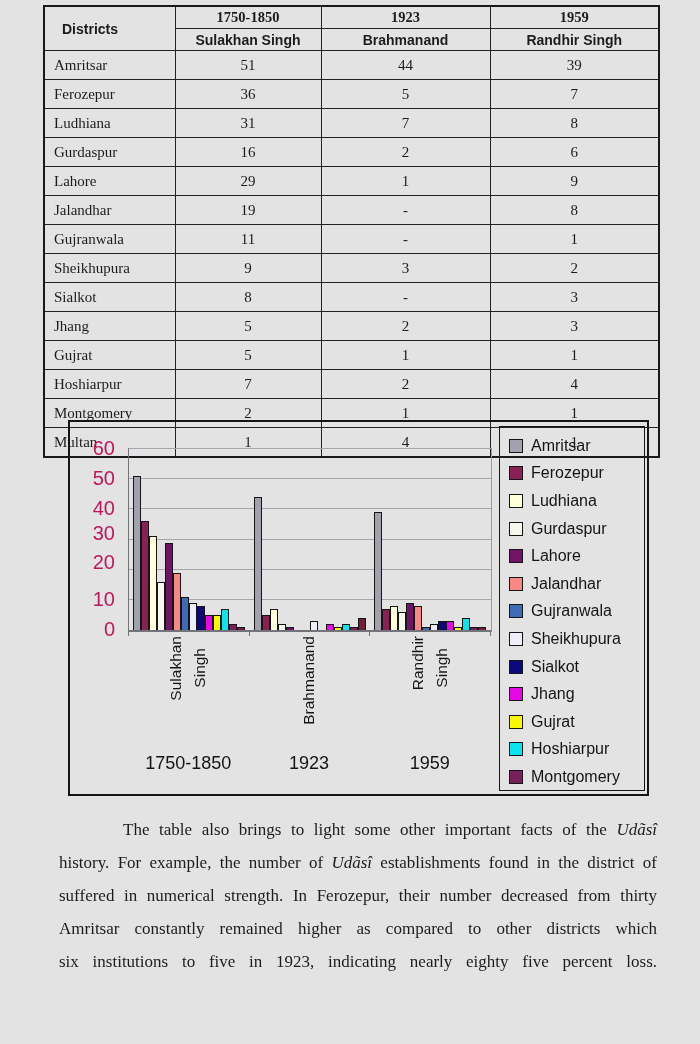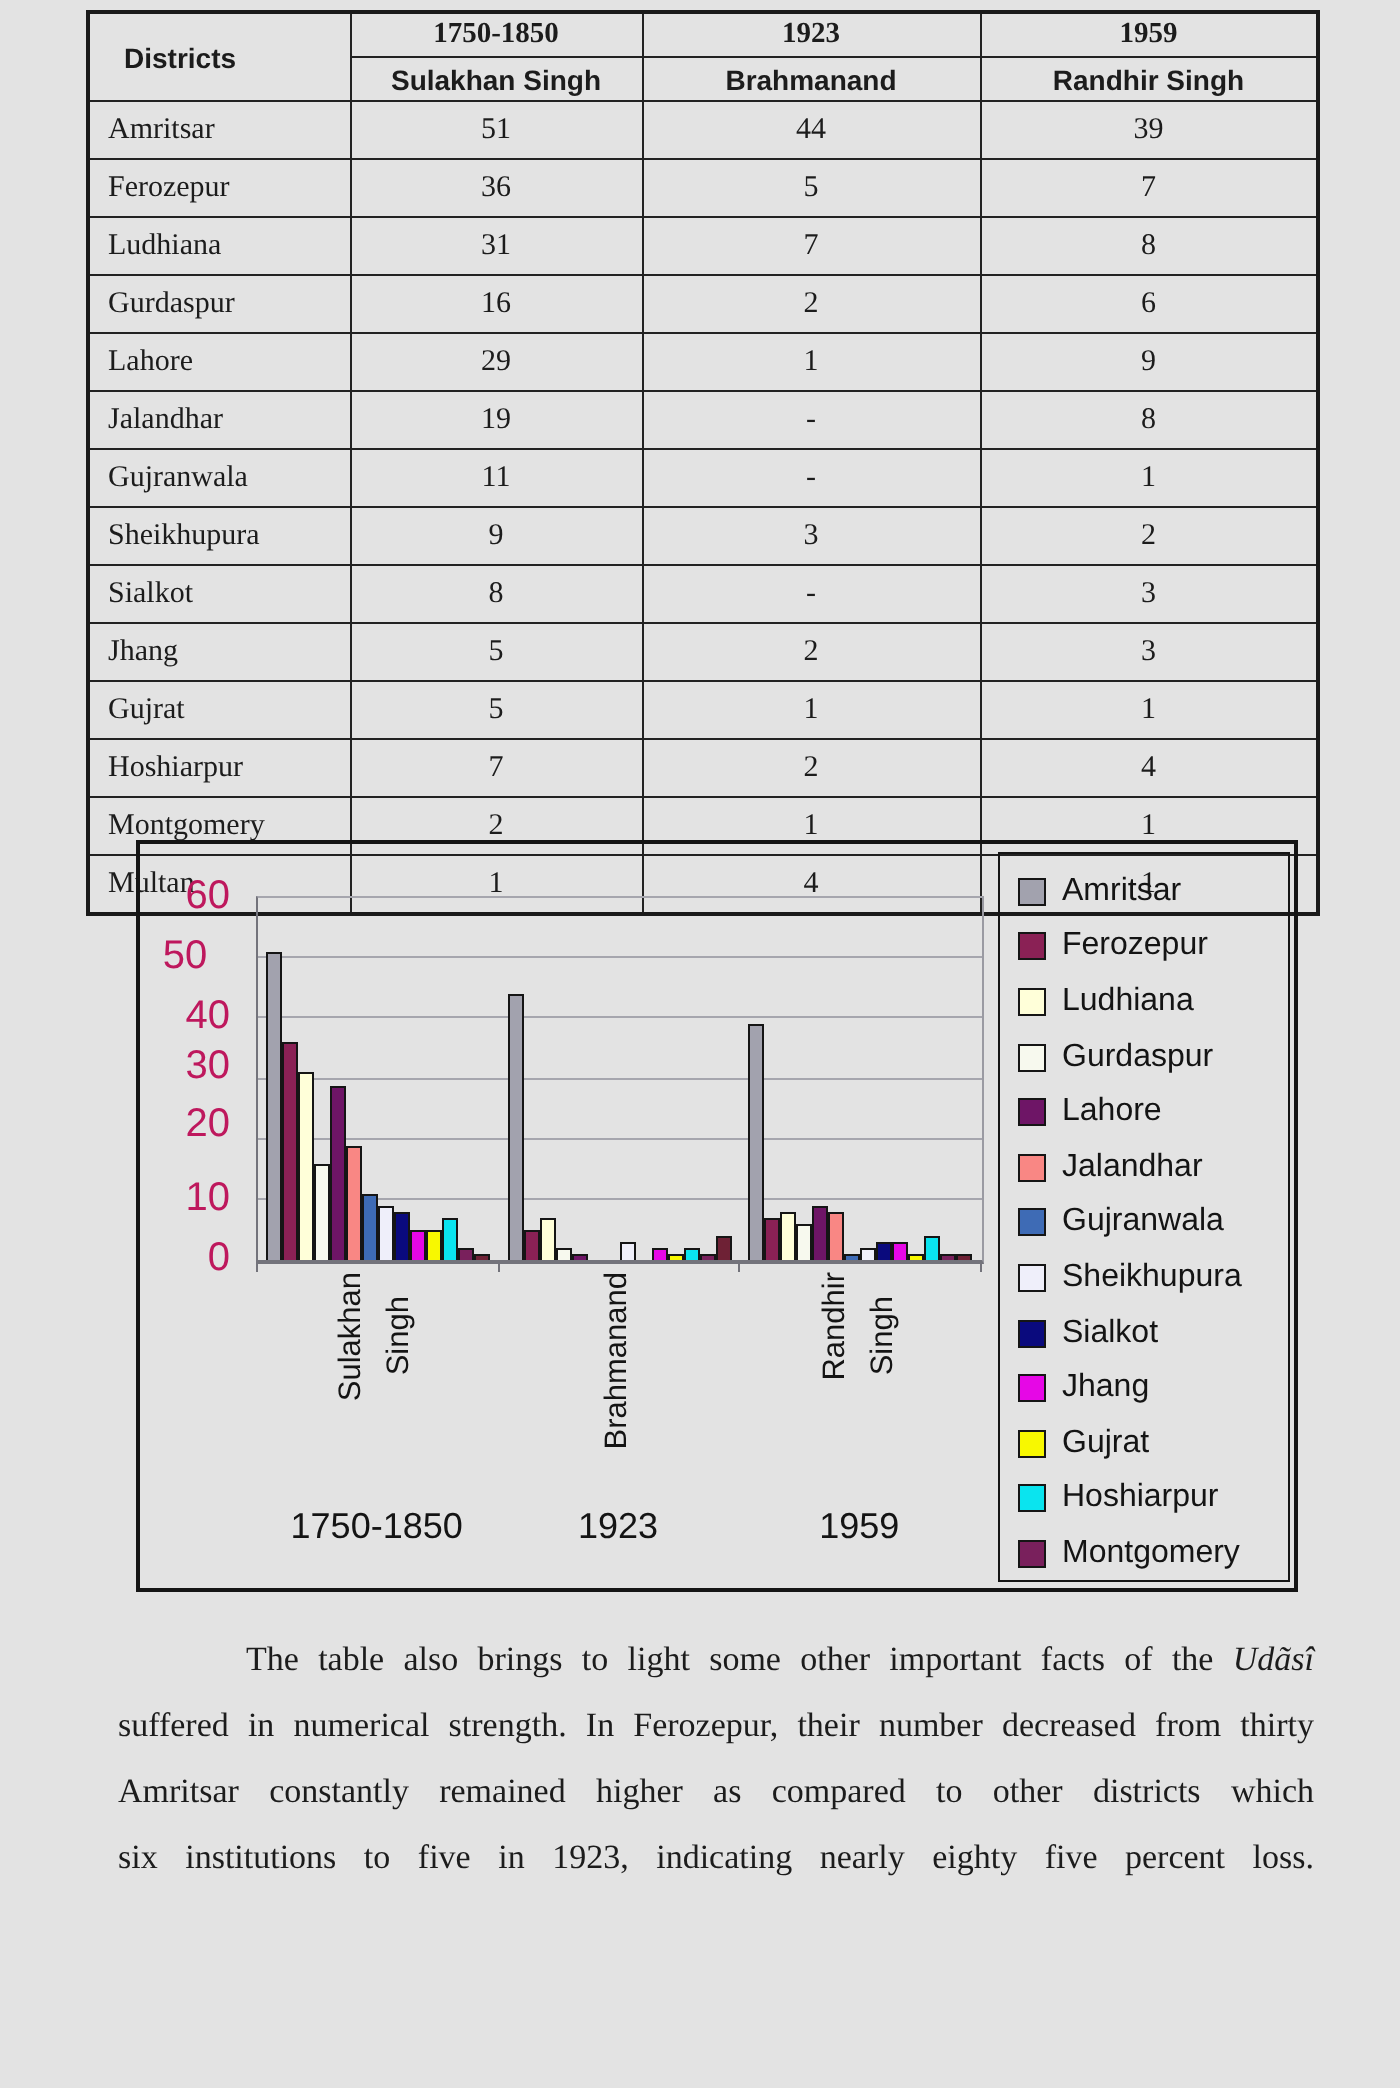--- a/index.html
+++ b/index.html
@@ -190,21 +190,21 @@
     </tbody>
 </table>
 
 <div class="chart-box">
   <div class="yaxis">
       <div class="ytick" style="bottom: -11px;">0</div>
       <div class="ytick" style="bottom: 19.1667px;">10</div>
       <div class="ytick" style="bottom: 56px;">20</div>
       <div class="ytick" style="bottom: 85px; margin-top: 44px;">30</div>
       <div class="ytick" style="bottom: 109.667px;">40</div>
-      <div class="ytick" style="bottom: 139.833px; text-align: center;">50</div>
+      <div class="ytick" style="bottom: 139.833px;">50</div>
       <div class="ytick" style="bottom: 170px;">60</div>
     </div>
   <div class="plot">
       <div class="gridline" style="bottom: 30.1667px;"></div>
       <div class="gridline" style="bottom: 60.3333px;"></div>
       <div class="gridline" style="bottom: 90.5px;"></div>
       <div class="gridline" style="bottom: 120.667px;"></div>
       <div class="gridline" style="bottom: 150.833px;"></div>
       <div class="gridline" style="bottom: 181px;"></div>
       <div class="bar" style="left: 4px; height: 153.85px; background: rgb(162, 162, 174);"></div>
@@ -320,16 +320,17 @@
       </div>
     </div>
 <div class="xtick" style="left: 58px;"></div>
     <div class="xtick" style="left: 178.667px;"></div>
     <div class="xtick" style="left: 299.333px;"></div>
     <div class="xtick" style="left: 420px;"></div>
   </div>
 
 <div class="para">
     <div class="pline indent"><span>The table also brings to light some other important facts of the </span><span class="it">Udãsî</span></div>
+    <div class="pline"><span>history. For example, the number of </span><span class="it">Udãsî</span><span> establishments found in the district of</span></div>
     <div class="pline"><span>suffered in numerical strength. In Ferozepur, their number decreased from thirty</span></div>
     <div class="pline"><span>Amritsar constantly remained higher as compared to other districts which</span></div>
     <div class="pline"><span>six institutions to five in 1923, indicating nearly eighty five percent loss.</span></div>
   </div>
 
 </body></html>

